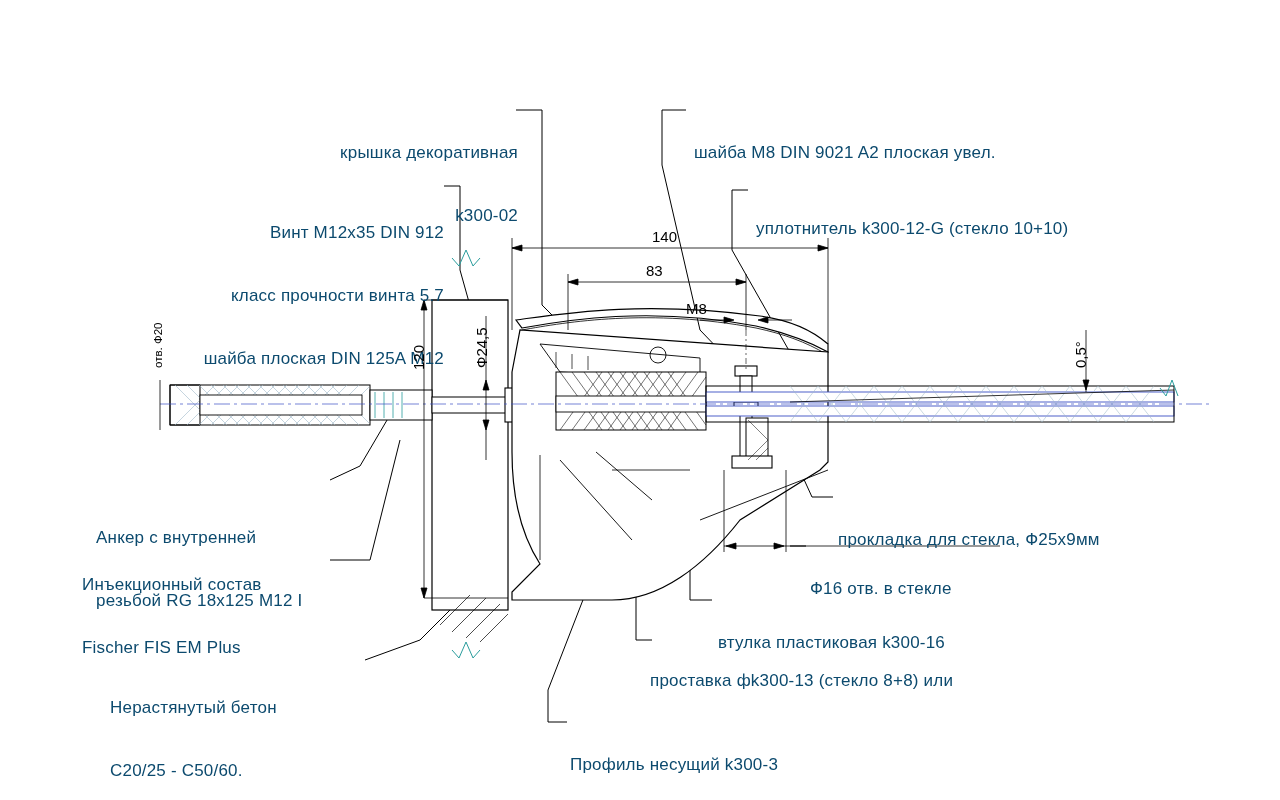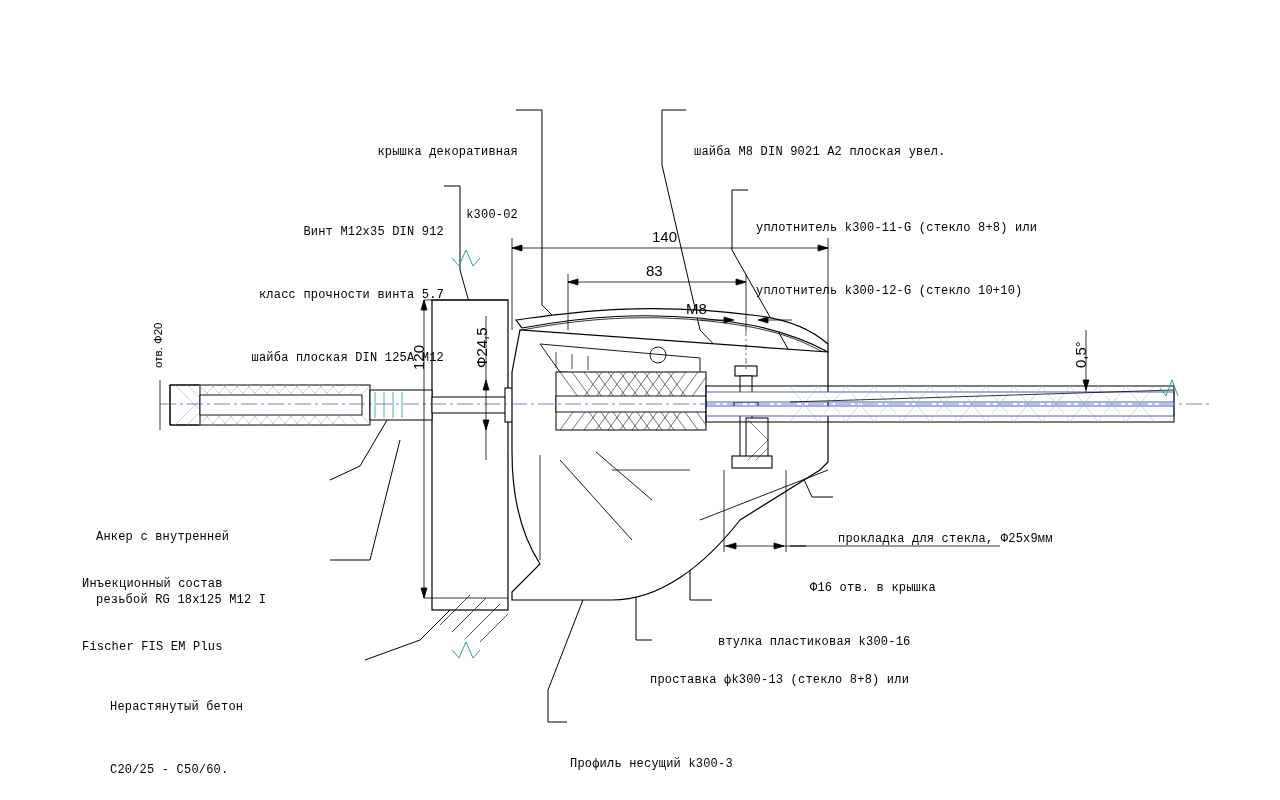--- a/index.html
+++ b/index.html
@@ -15,23 +15,23 @@
     font-family: "Liberation Sans", sans-serif;
   }
   #sheet {
     position: absolute;
     left: 0; top: 0;
     width: 1280px;
     height: 800px;
   }
   .lbl {
     position: absolute;
-    color: #000000;
-    font-family: Liberation Mono, monospace;
-    font-size: 12px;
+    color: #0c4a6e;
+    font-family: Liberation Sans, sans-serif;
+    font-size: 17px;
     line-height: 21px;
     white-space: pre;
     letter-spacing: 0.2px;
   }
   .lbl.right { text-align: right; }
   .dim {
     position: absolute;
     color: #000000;
     font-family: "Liberation Sans", sans-serif;
     font-size: 15px;
@@ -311,21 +311,20 @@
   <div>шайба M8 DIN 9021 A2 плоская увел.</div>
 </div>
 
 <div class="lbl right" style="left:126px; top:180px; width:318px;">
   <div>Винт M12x35 DIN 912</div>
   <div>класс прочности винта 5.7</div>
   <div>шайба плоская DIN 125A M12</div>
 </div>
 
 <div class="lbl" style="left:756px; top:176px;">
-  <div>уплотнитель k300-11-G (стекло 8+8) или</div>
   <div>уплотнитель k300-12-G (стекло 10+10)</div>
 </div>
 
 <div class="lbl" style="left:96px; top:485px;">
   <div>Анкер с внутренней</div>
   <div>резьбой RG 18x125 M12 I</div>
 </div>
 
 <div class="lbl" style="left:82px; top:532px;">
   <div>Инъекционный состав</div>
@@ -336,21 +335,21 @@
   <div>Нерастянутый бетон</div>
   <div>C20/25 - C50/60.</div>
   
 </div>
 
 <div class="lbl" style="left:838px; top:487px;text-align:center;">
   <div>прокладка для стекла, Ф25x9мм</div>
 </div>
 
 <div class="lbl" style="left:810px; top:536px;">
-  <div>Ф16 отв. в крышка</div>
+  <div>Ф16 отв. в стекле</div>
 </div>
 
 <div class="lbl" style="left:718px; top:590px;">
   <div>втулка пластиковая k300-16</div>
 </div>
 
 <div class="lbl" style="left:650px; top:628px;">
   <div>проставка фk300-13 (стекло 8+8) или</div>
 </div>
 

